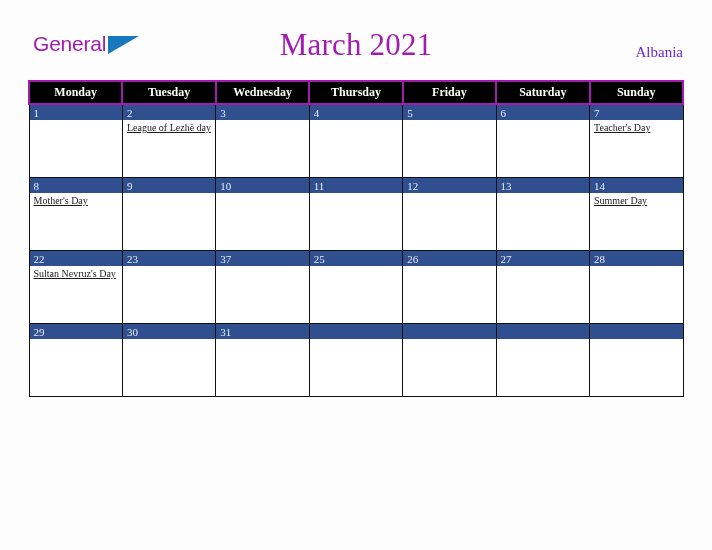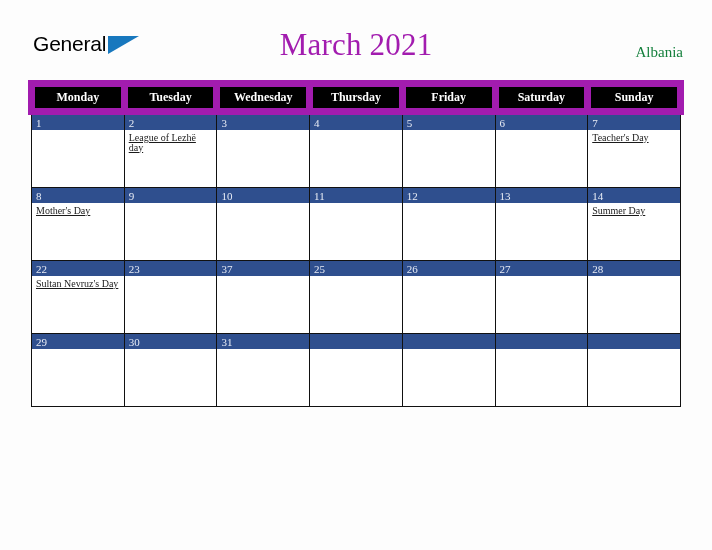--- a/index.html
+++ b/index.html
@@ -30,21 +30,21 @@
     top: 33px;
     width: 170px;
     height: 44px;
   }
   .brand-line1 {
     position: absolute;
     left: 0;
     top: 0;
     font-family: "Liberation Sans", sans-serif;
     font-size: 21px;
-    color: #000000;
+    color: #a21caf;
     letter-spacing: -0.2px;
     line-height: 22px;
   }
   .brand-triangle {
     position: absolute;
     left: 75px;
     top: 3px;
     width: 0;
     height: 0;
     border-left: 31px solid #1878be;
@@ -73,21 +73,21 @@
     color: #a21caf;
     letter-spacing: 0.2px;
   }
 
   .region {
     position: absolute;
     right: 29px;
     top: 44px;
     font-family: "Liberation Serif", serif;
     font-size: 15px;
-    color: #15803d;
+    color: #6d28d9;
   }
 
   
   .calendar {
     position: absolute;
     left: 28px;
     top: 80px;
     width: 656px;
     border-collapse: collapse;
     table-layout: fixed;
@@ -95,21 +95,21 @@
 
   .calendar th {
     background: #000000;
     color: #ffffff;
     font-family: "Liberation Serif", serif;
     font-size: 12px;
     font-weight: bold;
     height: 21px;
     padding: 0;
     text-align: center;
-    border: 7px solid #a21caf;
+    border: 2px solid #a21caf;
   }
 
   .calendar td {
     padding: 0;
     vertical-align: top;
     border-left: 1px solid #111111;
     border-right: 1px solid #111111;
     border-bottom: 1px solid #111111;
     background: #ffffff;
     height: 72px;

